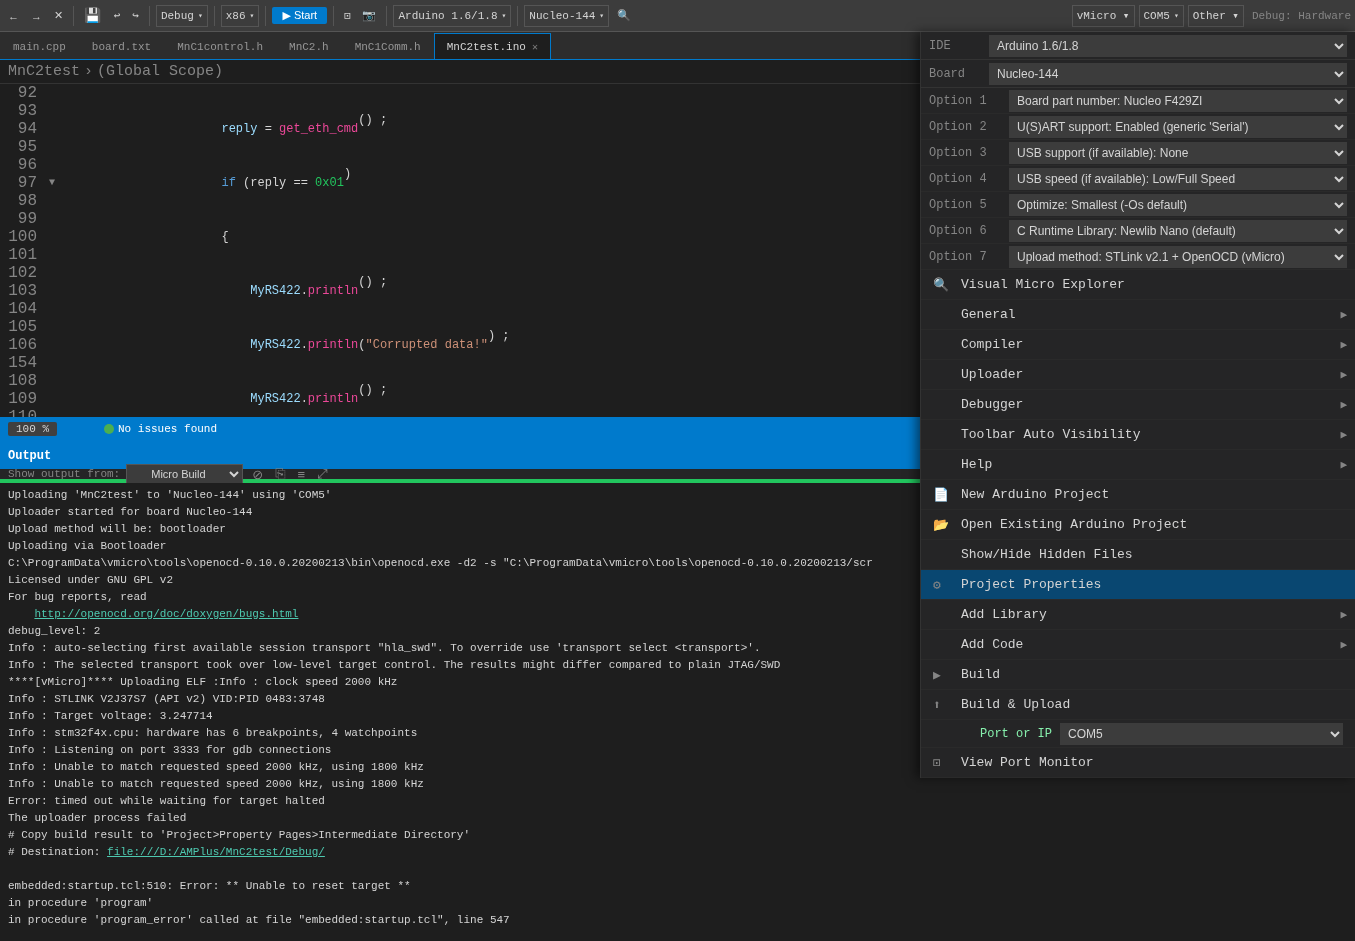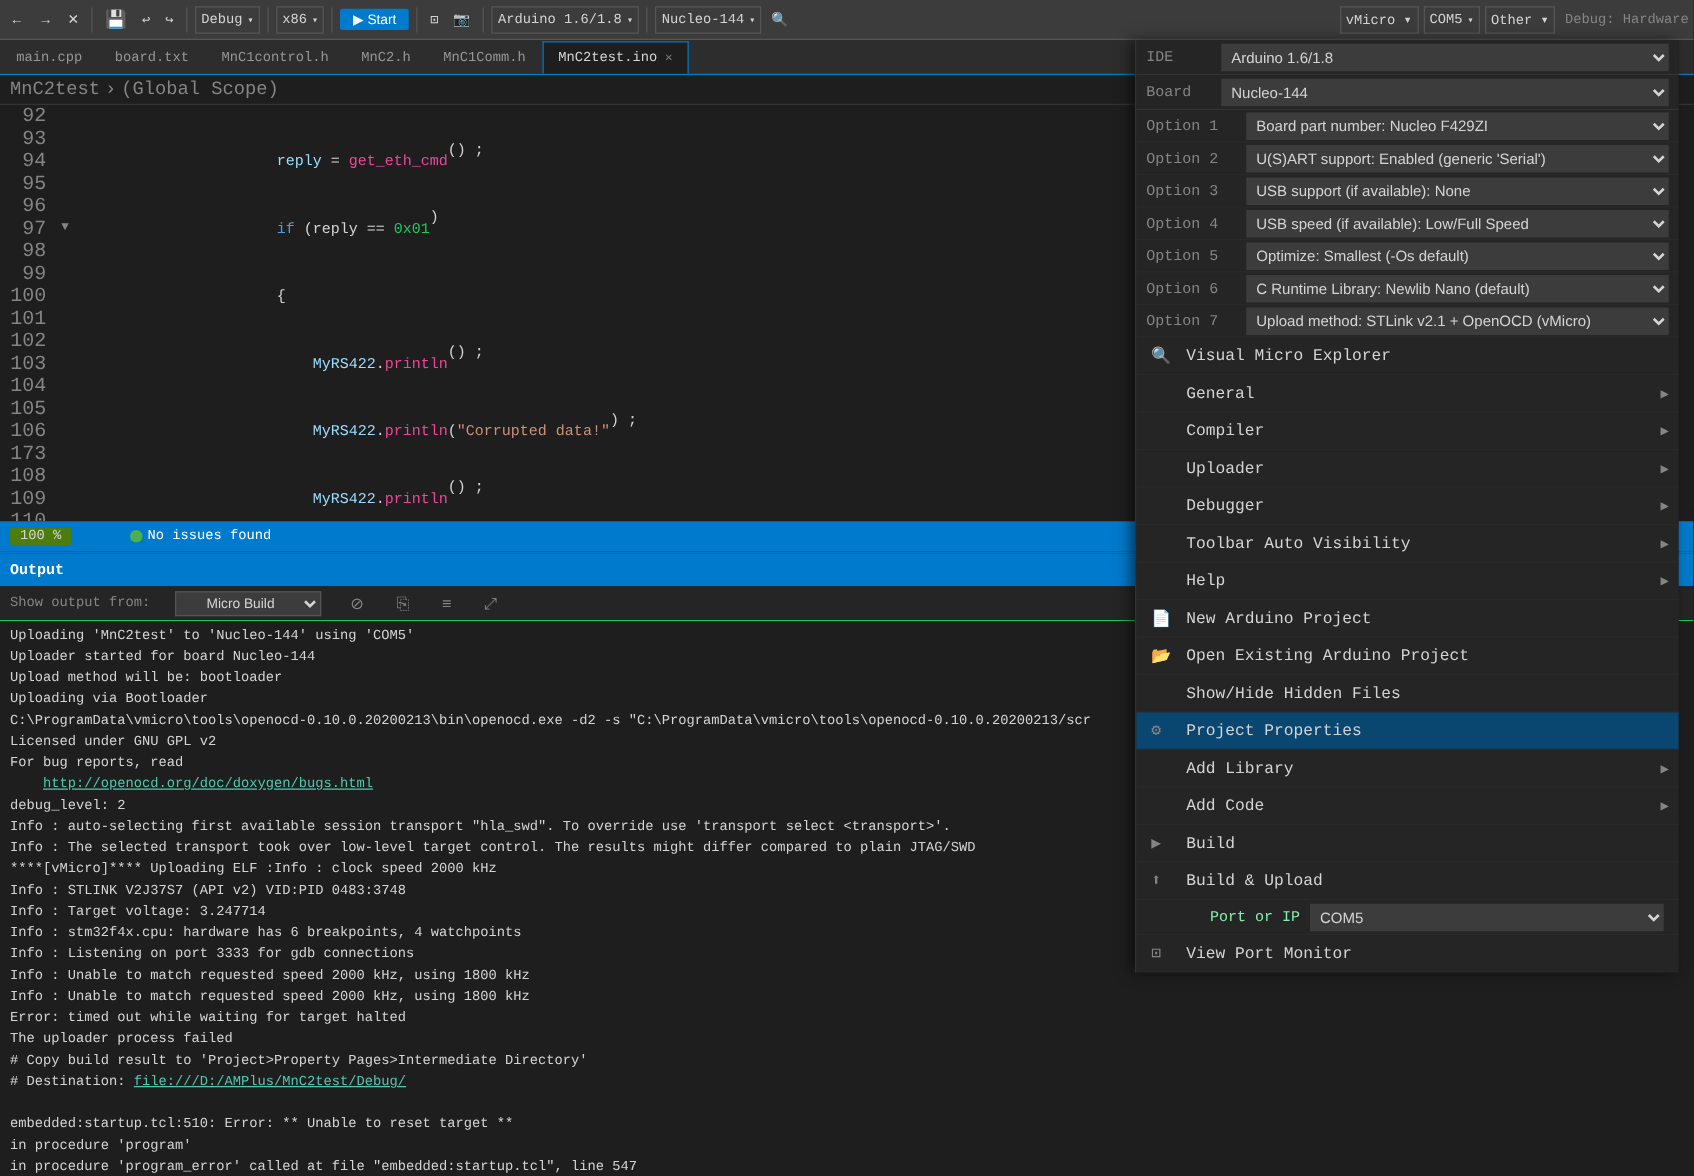--- a/index.html
+++ b/index.html
@@ -155,21 +155,21 @@
       height: 24px;
       background: #007acc;
       display: flex;
       align-items: center;
       padding: 0 8px;
       gap: 8px;
       font-size: 11px;
       color: #fff;
     }
     #status-bar .zoom {
-      background: #4d7c0f;
+      background: #404040;
       color: #d4d4d4;
       padding: 1px 8px;
       border-radius: 2px;
     }
     #status-indicator {
       display: flex;
       align-items: center;
       gap: 4px;
       margin-left: 39px;
     }
@@ -198,24 +198,24 @@
     }
     #output-title {
       color: #fff;
       font-weight: bold;
       font-size: 12px;
     }
     #output-toolbar {
       display: flex;
       align-items: center;
       padding: 2px 8px;
-      gap: 20px;
+      gap: 6px;
       background: #252526;
-      border-bottom: 1px solid #22c55e;
-      height: 28px;
+      border-bottom: 4px solid #22c55e;
+      height: 14px;
     }
     .output-label {
       color: #858585;
       font-size: 11px;
     }
     #output-source-select {
       background: #3c3c3c;
       border: 1px solid #555;
       color: #d4d4d4;
       font-size: 11px;
@@ -247,21 +247,21 @@
 
     
     #vmicro-panel {
       width: 435px;
       background: #252526;
       border-left: 1px solid #333;
       display: flex;
       flex-direction: column;
       overflow-y: auto;
       position: absolute;
-      right: 12px;
+      right: 0;
       top: 32px;
       z-index: 100;
       box-shadow: -4px 0 10px rgba(0,0,0,0.5);
     }
 
     
     .config-row {
       display: flex;
       align-items: center;
       height: 28px;
@@ -491,21 +491,21 @@
             <div class="ln">97</div>
             <div class="ln">98</div>
             <div class="ln">99</div>
             <div class="ln">100</div>
             <div class="ln">101</div>
             <div class="ln">102</div>
             <div class="ln">103</div>
             <div class="ln">104</div>
             <div class="ln">105</div>
             <div class="ln">106</div>
-            <div class="ln">173</div>
+            <div class="ln">154</div>
             <div class="ln">108</div>
             <div class="ln">109</div>
             <div class="ln">110</div>
 
           </div>
           <div id="code-content">
             <div class="code-line">
               <span class="fold-icon">&nbsp;</span>
               &nbsp;&nbsp;&nbsp;&nbsp;&nbsp;&nbsp;&nbsp;&nbsp;<span class="pl">reply</span> = <span class="fn">get_eth_cmd</span>() ;
             </div>

